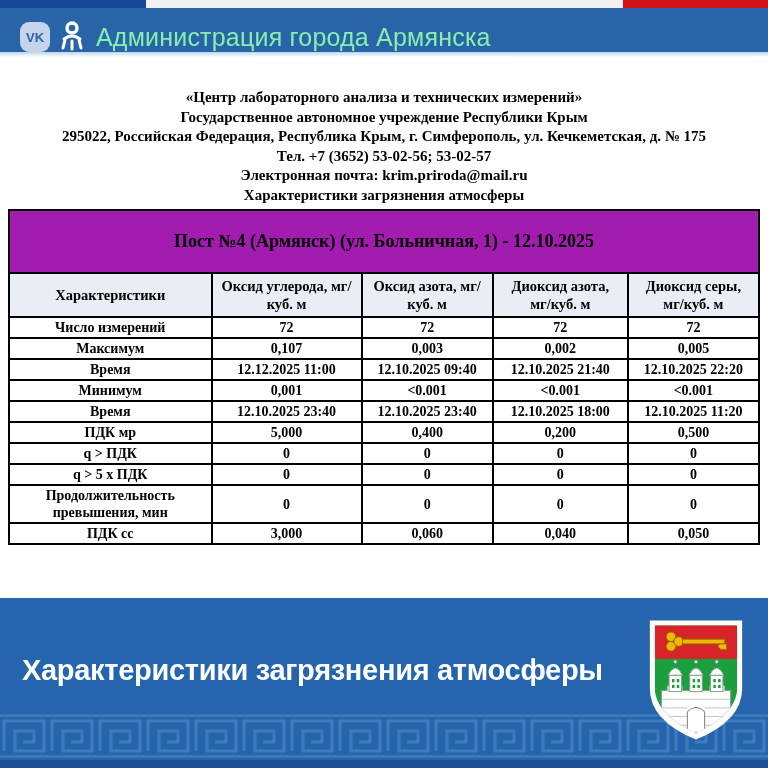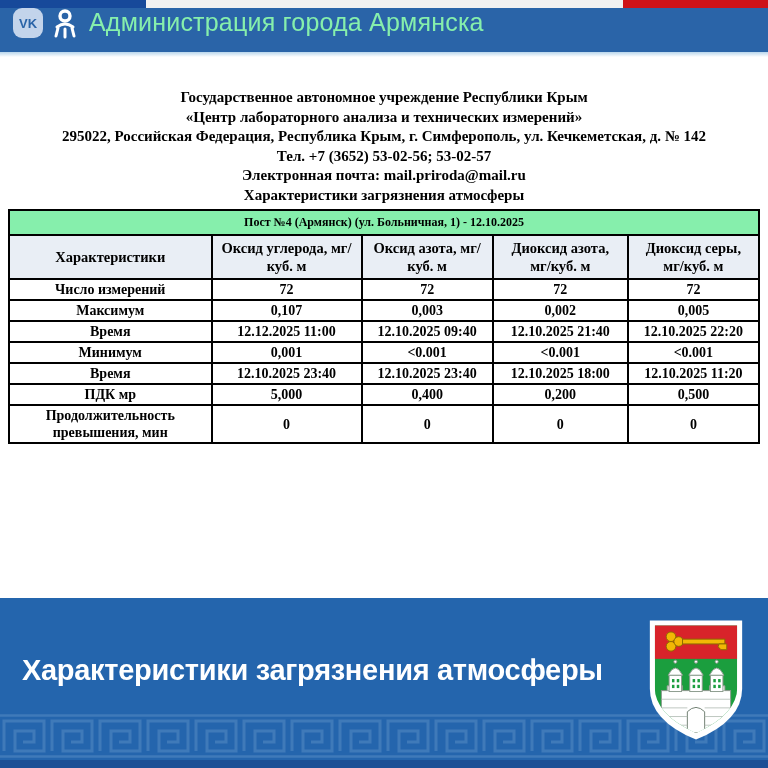--- a/index.html
+++ b/index.html
@@ -8,41 +8,41 @@
   .stage { position:relative; width:768px; height:768px; background:#fff; }
 
   
   .flag-stripe { position:absolute; top:0; left:0; width:768px; height:8px; display:flex; }
   .flag-blue  { width:146px; background:#17499a; }
   .flag-white { width:477px; background:#f1f1f1; }
   .flag-red   { flex:1; background:#ce1218; }
 
   
   .topbar { position:absolute; top:8px; left:0; width:768px; height:44px;
-            background:#2a64a8; display:flex; align-items:flex-start; padding-left:13px; }
+            background:#2a64a8; display:flex; align-items:flex-end; padding-left:20px; }
   .topbar-glow { position:absolute; top:52px; left:0; width:768px; height:5px;
                  background:linear-gradient(#b9d6ec, #ffffff); }
   .vk-badge { width:30px; height:30px; border-radius:9px; background:#c3d4eb;
               color:#2a64a8; font-weight:bold; font-size:13px; display:flex;
               align-items:center; justify-content:center; margin-right:10px; }
   .ok-badge { margin-right:12px; display:flex; align-items:center; }
   .topbar-title { color:#86efac; font-size:25px; letter-spacing:0.2px; }
 
   
   .letterhead { position:absolute; top:88px; left:8px; right:8px; text-align:center;
                 font-family:"Liberation Serif", serif; font-weight:bold;
                 font-size:15px; line-height:19.5px; color:#000; }
 
   
   .table-wrap { position:absolute; top:209px; left:8px; right:8px; }
   table { width:100%; border-collapse:collapse; table-layout:fixed;
           font-family:"Liberation Serif", serif; font-weight:bold; color:#000;
           text-align:center; }
   table, th, td { border:2px solid #000; }
-  th.tbl-title { background:#86efac; font-size:12px; padding:4px 2px; }
+  th.tbl-title { background:#a21caf; font-size:18px; padding:20px 2px; }
   th.col-h { background:#e9eef5; font-size:14.5px; padding:3px 6px; line-height:18px; }
   td { background:#fff; font-size:14px; padding:1px 4px; height:20px; line-height:17px; }
   td.row-label { font-size:14px;margin-top:18px; }
   tr.tall td { height:38px; }
 
   
   .banner { position:absolute; top:598px; left:0; width:768px; height:162px;
             background:#2465ad; overflow:hidden; }
   .banner-title { position:absolute; left:22px; top:56px; color:#ffffff;
                   font-weight:bold; font-size:29px; letter-spacing:-0.3px; }
@@ -68,25 +68,25 @@
       <svg width="24" height="32" viewBox="0 0 24 32">
         <circle cx="12" cy="8" r="5" fill="none" stroke="#ffffff" stroke-width="3.4"></circle>
         <path d="M4 19 Q12 13 20 19 M5 20 L3 28 M19 20 L21 28 M12 21 L12 29" fill="none" stroke="#ffffff" stroke-width="3" stroke-linecap="round"></path>
       </svg>
     </div>
     <div class="topbar-title">Администрация города Армянска</div>
   </div>
   <div class="topbar-glow"></div>
 
   <div class="letterhead">
+    <div>«Центр лабораторного анализа и технических измерений»</div>
     <div>Государственное автономное учреждение Республики Крым</div>
-    <div>«Центр лабораторного анализа и технических измерений»</div>
-    <div>295022, Российская Федерация, Республика Крым, г. Симферополь, ул. Кечкеметская, д. № 142</div>
+    <div>295022, Российская Федерация, Республика Крым, г. Симферополь, ул. Кечкеметская, д. № 175</div>
     <div>Тел. +7 (3652) 53-02-56; 53-02-57</div>
-    <div>Электронная почта: mail.priroda@mail.ru</div>
+    <div>Электронная почта: krim.priroda@mail.ru</div>
     <div>Характеристики загрязнения атмосферы</div>
   </div>
 
   <div class="table-wrap">
     <table>
       <colgroup>
         <col style="width:27%">
           <col style="width:20%">
           <col style="width:17.5%">
         <col style="width:18%">
@@ -140,26 +140,47 @@
           <td>12.10.2025 18:00</td>
           <td>12.10.2025 11:20</td>
         </tr>
         <tr>
           <td class="row-label">ПДК мр</td>
           <td>5,000</td>
           <td>0,400</td>
           <td>0,200</td>
           <td>0,500</td>
         </tr>
+        <tr>
+          <td class="row-label">q &gt; ПДК</td>
+          <td>0</td>
+          <td>0</td>
+          <td>0</td>
+          <td>0</td>
+        </tr>
+        <tr>
+          <td class="row-label">q &gt; 5 х ПДК</td>
+          <td>0</td>
+          <td>0</td>
+          <td>0</td>
+          <td>0</td>
+        </tr>
         <tr class="tall">
           <td class="row-label">Продолжительность превышения, мин</td>
           <td>0</td>
           <td>0</td>
           <td>0</td>
           <td>0</td>
+        </tr>
+        <tr>
+          <td class="row-label">ПДК сс</td>
+          <td>3,000</td>
+          <td>0,060</td>
+          <td>0,040</td>
+          <td>0,050</td>
         </tr>
       </tbody>
     </table>
   </div>
 
   <div class="banner">
     <svg class="meander" viewBox="0 0 768 44" preserveAspectRatio="none">
       <defs>
         <pattern id="mk" width="48" height="44" patternUnits="userSpaceOnUse">
           <path d="M4 37 V7 H44 V37 H15 V17 H34 V28 H23" fill="none" stroke="#3f7ab9" stroke-width="3"></path>

